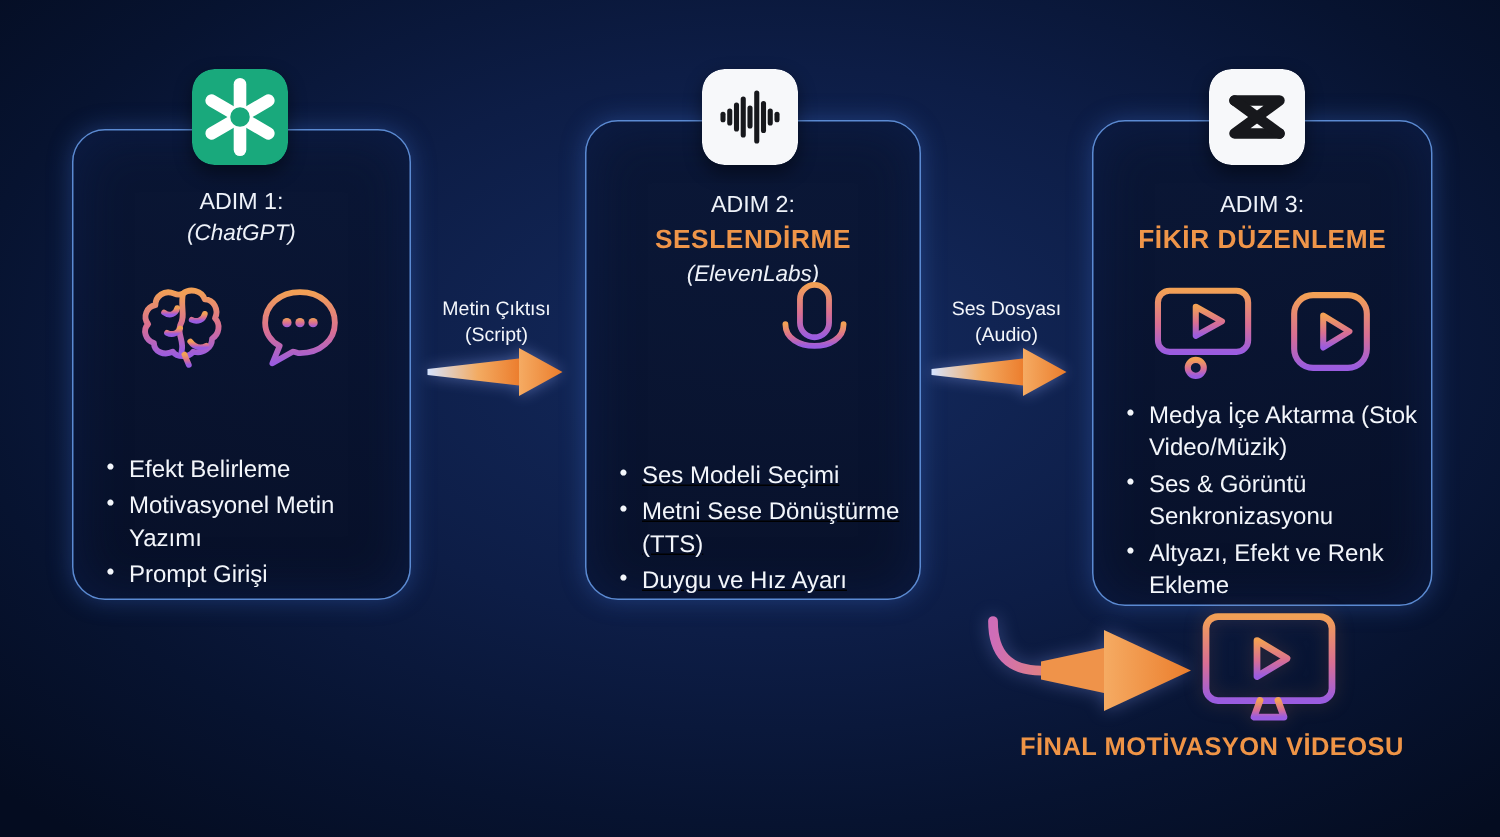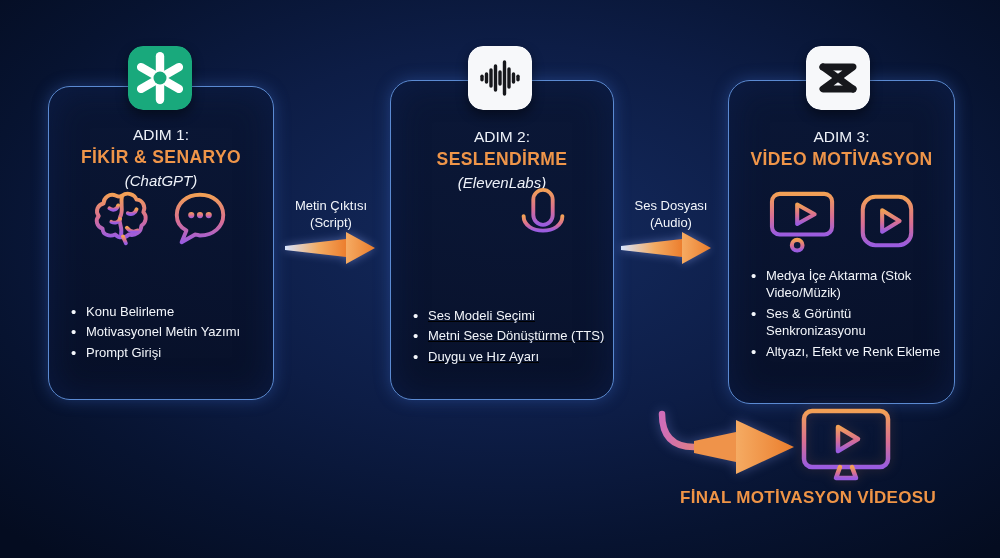--- a/index.html
+++ b/index.html
@@ -27,21 +27,21 @@
   .box-head{position:absolute;width:100%;text-align:center;line-height:1.32;}
   #box1 .box-head{top:38px;} #box2 .box-head{top:46px;} #box3 .box-head{top:46px;}
   .kicker{font-size:15.5px;color:#eef2f9;font-weight:500;}
   .step-title{font-size:17.5px;font-weight:bold;color:#ef9549;letter-spacing:.4px;margin-top:1px;}
   .step-sub{font-size:15px;color:#eef2f9;margin-top:1px;font-style:italic;}
   .icon-row{position:absolute;width:100%;display:flex;justify-content:center;align-items:center;gap:16px;}
   #box1 .icon-row{top:100px;} #box2 .icon-row{top:106px;} #box3 .icon-row{top:108px;}
   ul.bullets{position:absolute;left:22px;right:8px;margin:0;padding:0;list-style:none;}
   #box1 ul.bullets{top:216px;} #box2 ul.bullets{top:226px;text-decoration:underline;} #box3 ul.bullets{top:186px;}
   ul.bullets li{
-    position:relative;padding-left:15px;color:#f3f6fb;font-size:13px;
+    position:relative;padding-left:15px;color:#f3f6fb;font-size:16px;
     line-height:1.34;margin-bottom:3px;
   }
   ul.bullets li::before{content:"•";position:absolute;left:0;top:-1px;color:#f3f6fb;font-size:15px;}
   
   .conn-label{position:absolute;width:130px;text-align:center;color:#f3f6fb;
     font-size:13px;line-height:1.3;}
   #connlabel1{left:266px;top:198px;}
   #connlabel2{left:606px;top:198px;}
   .conn-arrow{position:absolute;filter:drop-shadow(0 0 5px rgba(150,175,255,.45));}
   #connarrow1{left:282px;top:227px;}
@@ -83,21 +83,20 @@
       <linearGradient id="branchH" x1="0" y1="0" x2="1" y2="0">
         <stop offset="0" stop-color="#cf6db8"></stop>
           <stop offset="1" stop-color="#f0944a"></stop>
       </linearGradient>
     </defs>
   </svg>
 
   <div class="step-box" id="box1">
     <div class="box-head">
       <div class="kicker">ADIM 1:</div>
-      <div class="step-title">FİKİR &amp; SENARYO</div>
       <div class="step-sub">(ChatGPT)</div>
     </div>
     <div class="icon-row">
       <svg width="62" height="62" viewBox="0 0 64 64">
         <g fill="none" stroke="url(#warm)" stroke-width="4" stroke-linecap="round" stroke-linejoin="round">
           <path d="M26 9 C19 6 13 11 13 17 C7 18 4 25 8 30 C4 34 6 41 12 43 C12 49 19 52 25 49 C28 53 36 53 39 49 C46 51 52 46 52 40 C57 37 58 30 54 26 C57 20 53 13 47 13 C45 7 37 5 32 9 C30 10 28 10 26 9 Z"></path>
           <path d="M32 9 C30 18 34 24 30 31 C28 37 33 42 31 49"></path>
           <path d="M19 22 C23 25 27 23 28 19"></path>
           <path d="M38 27 C42 29 46 27 47 23"></path>
           <path d="M21 36 C25 38 29 36 30 33"></path>
@@ -110,21 +109,21 @@
           <path d="M32 8 C18 8 8 17 8 29 C8 36 12 42 18 45 L13 57 L27 49 C29 49 30 50 32 50 C46 50 56 41 56 29 C56 17 46 8 32 8 Z"></path>
         </g>
         <g fill="url(#warm)">
           <circle cx="23" cy="29" r="3.2"></circle>
             <circle cx="32" cy="29" r="3.2"></circle>
             <circle cx="41" cy="29" r="3.2"></circle>
         </g>
       </svg>
     </div>
     <ul class="bullets">
-      <li>Konu Belirleme</li>
+      <li>Efekt Belirleme</li>
       <li>Motivasyonel Metin Yazımı</li>
       <li>Prompt Girişi</li>
     </ul>
   </div>
 
   <div class="step-box" id="box2">
     <div class="box-head">
       <div class="kicker">ADIM 2:</div>
       <div class="step-title">SESLENDİRME</div>
       <div class="step-sub">(ElevenLabs)</div>
@@ -158,21 +157,21 @@
     <ul class="bullets">
       <li>Ses Modeli Seçimi</li>
       <li>Metni Sese Dönüştürme (TTS)</li>
       <li>Duygu ve Hız Ayarı</li>
     </ul>
   </div>
 
   <div class="step-box" id="box3">
     <div class="box-head">
       <div class="kicker">ADIM 3:</div>
-      <div class="step-title">VİDEO MOTİVASYON</div>
+      <div class="step-title">FİKİR DÜZENLEME</div>
     </div>
     <div class="icon-row">
       <svg width="74" height="64" viewBox="0 0 76 66">
         <g fill="none" stroke="url(#warm)" stroke-width="4.2" stroke-linecap="round" stroke-linejoin="round">
           <rect x="6" y="5" width="62" height="42" rx="8"></rect>
           <path d="M32 16 L50 26 L32 36 Z"></path>
           <path d="M6 58 H69"></path>
           <circle cx="32" cy="58" r="5.5" fill="#0b1a3c"></circle>
         </g>
       </svg>

